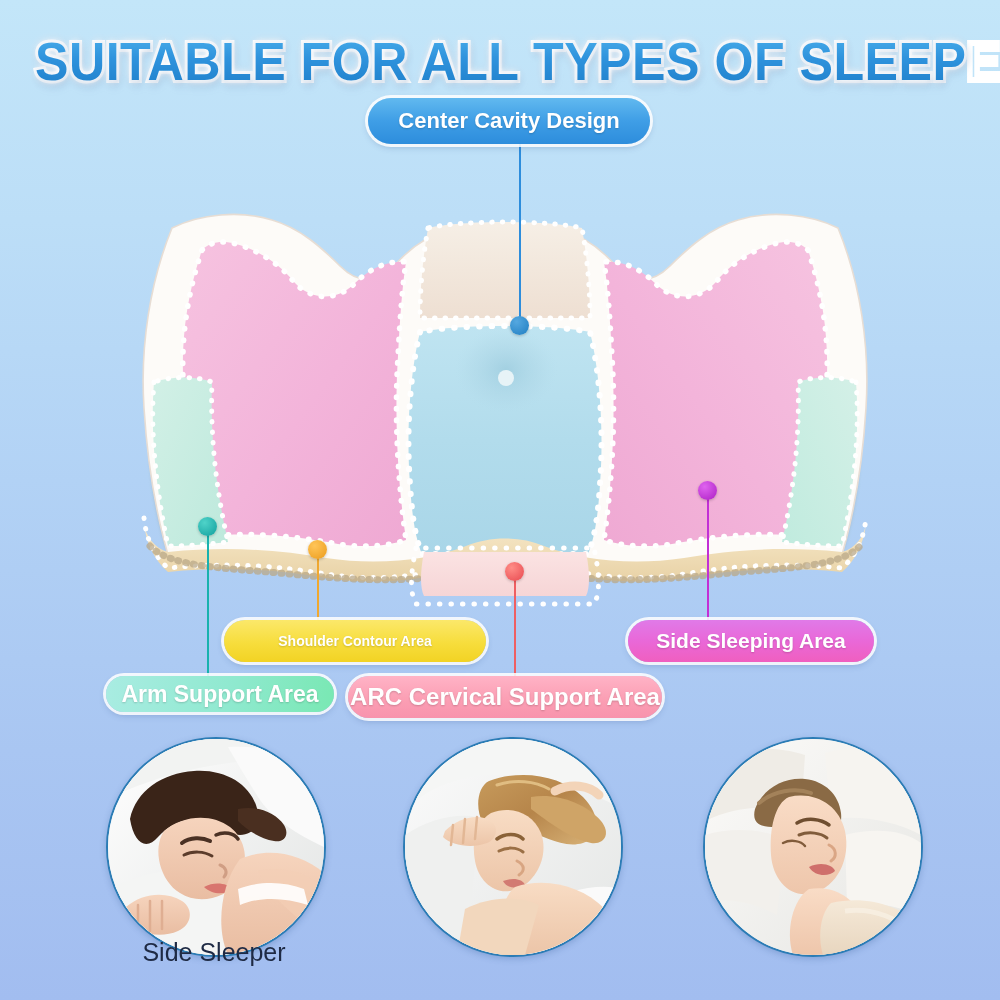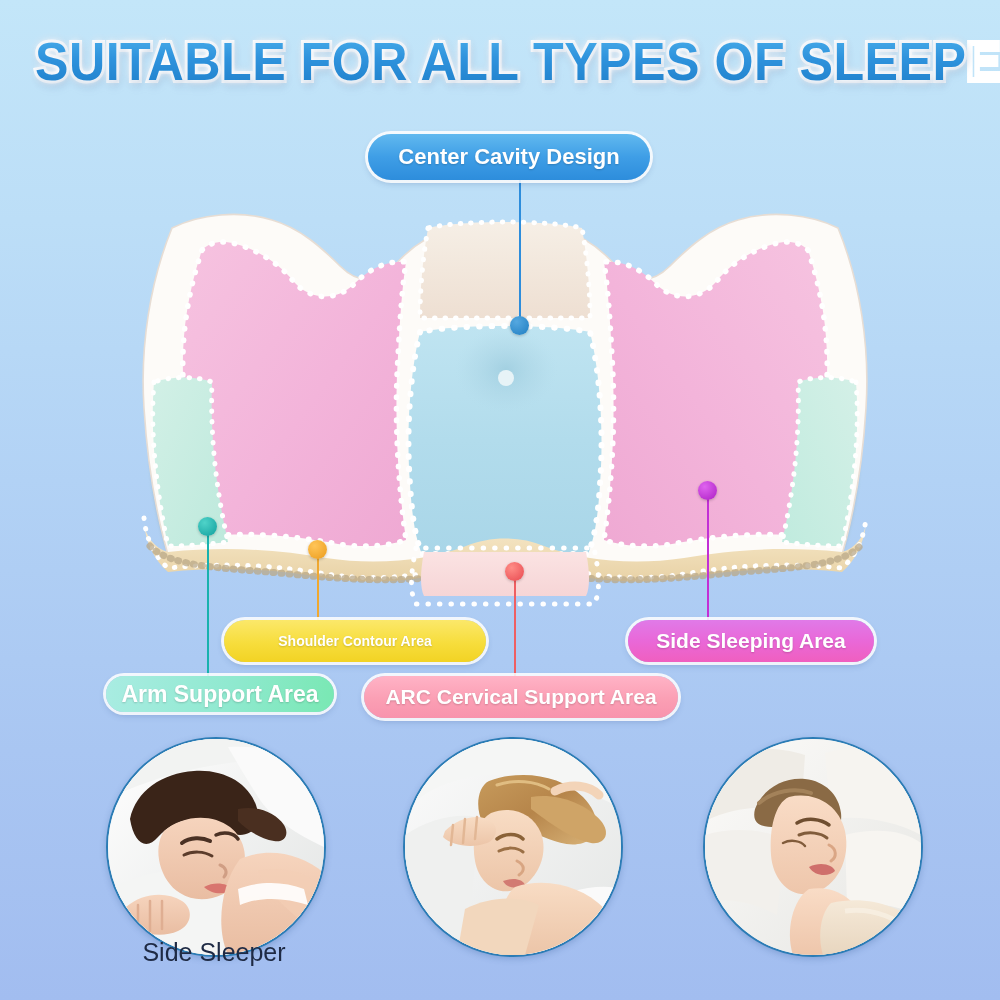--- a/index.html
+++ b/index.html
@@ -43,36 +43,35 @@
   .pill{
     position:absolute;display:flex;align-items:center;justify-content:center;
     border-radius:999px;color:#ffffff;font-weight:bold;
     text-shadow:0 1px 2px rgba(0,0,0,.18);
     box-shadow:0 0 0 3px rgba(255,255,255,.85), 0 3px 7px rgba(40,70,130,.28);
     white-space:nowrap;z-index:6;
   }
   .pill-center{
     left:368px;top:98px;width:282px;height:46px;font-size:22px;
     background:linear-gradient(180deg,#61b9ef 0%,#3f9ee6 50%,#2d8ddc 100%);
-    margin-top:36px;
   }
   .pill-shoulder{
     left:224px;top:620px;width:262px;height:42px;font-size:14px;
     background:linear-gradient(180deg,#fbe86a 0%,#f7dd3c 55%,#f2d324 100%);
   }
   .pill-side{
     left:628px;top:620px;width:246px;height:42px;font-size:21px;
     background:linear-gradient(180deg,#e07ae8 0%,#e968d8 50%,#f05fbf 100%);
   }
   .pill-arm{
     left:106px;top:676px;width:228px;height:36px;font-size:23px;
     background:linear-gradient(100deg,#a9ece2 0%,#8fe9cf 55%,#79e8b3 100%);
   }
   .pill-arc{
-    left:364px;top:676px;width:314px;height:42px;font-size:21px;
+    left:348px;top:676px;width:314px;height:42px;font-size:24px;
     background:linear-gradient(180deg,#ffb3c6 0%,#fb9fb4 55%,#f893ad 100%);
   }
 
   
   .conn{position:absolute;z-index:5;}
   .conn-line{position:absolute;width:2px;border-radius:1px;}
   .conn-dot{position:absolute;width:19px;height:19px;border-radius:50%;
             filter:blur(0.3px);box-shadow:0 1px 3px rgba(0,0,0,.22);}
 
   

